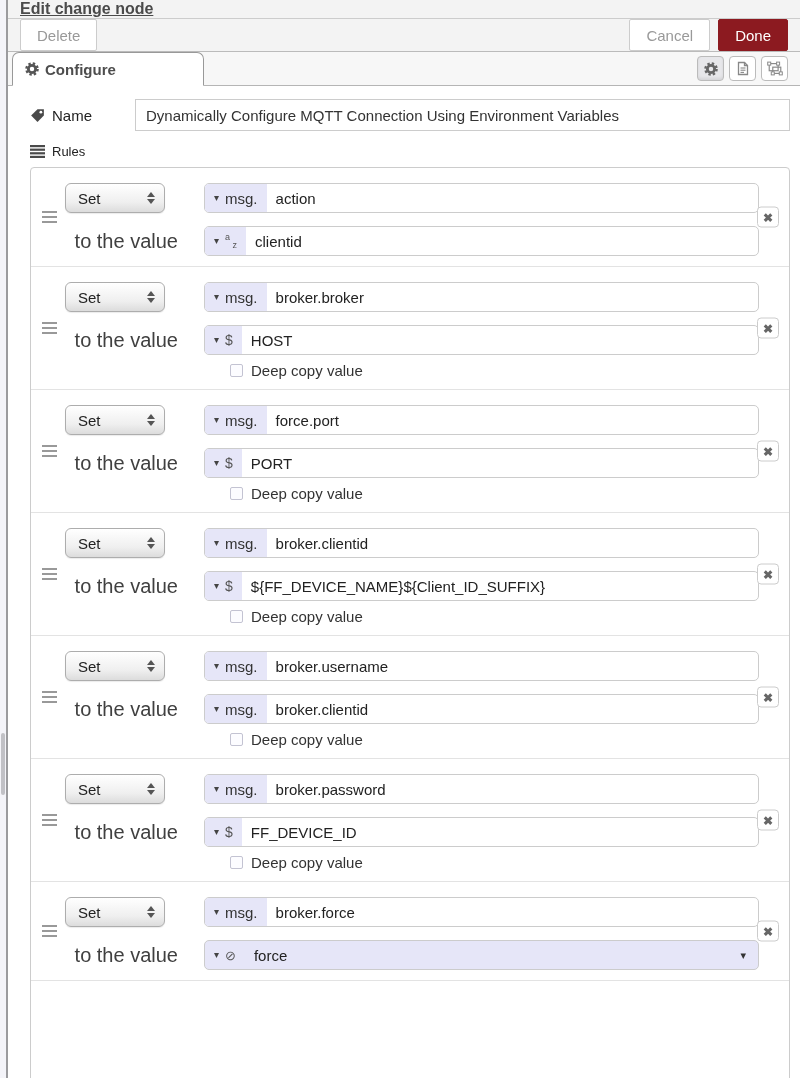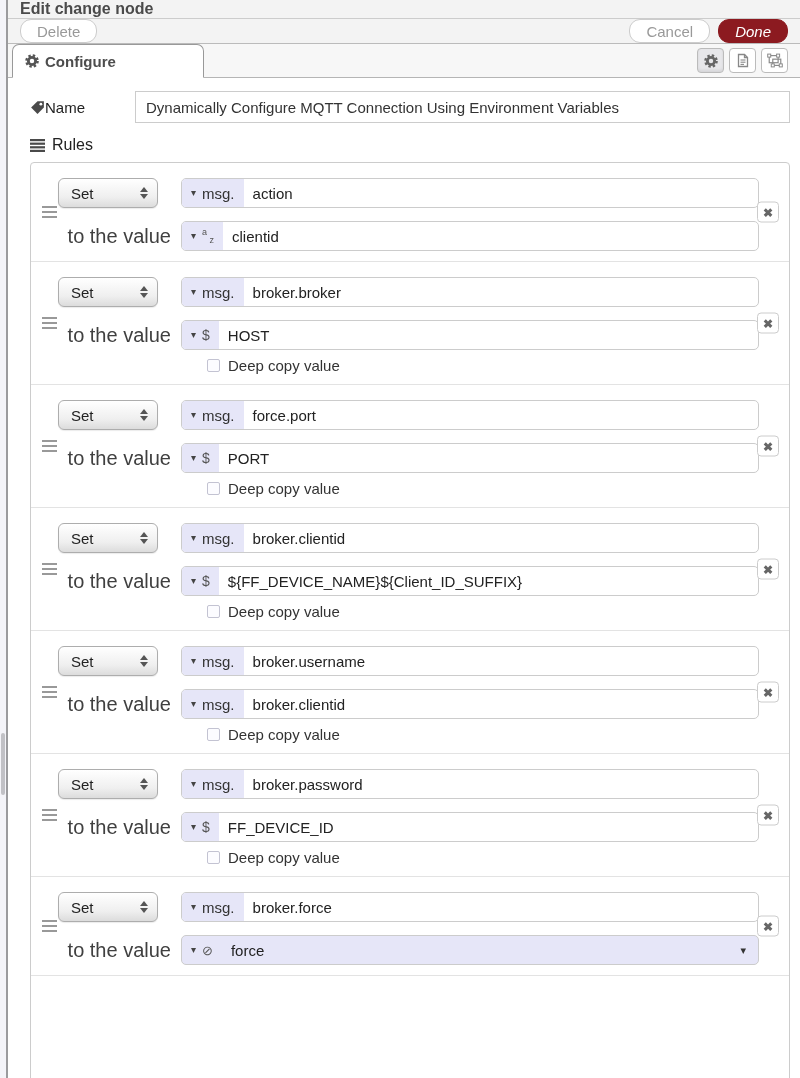--- a/index.html
+++ b/index.html
@@ -11,62 +11,62 @@
   .gutter { width:8px; height:100%; background:#f4f4f9; border-right:2px solid #9b9b9e;
     position:relative; flex:none; }
   .gutter .thumb { position:absolute; left:1px; top:733px; width:4px; height:62px;
     background:#c1c1c6; border-radius:2px; }
 
   .tray { flex:1; display:flex; flex-direction:column; min-width:0; }
 
   
   .tray-header { height:33px; background:var(--header-bg,#f3f3f3); border-bottom:1px solid #ccc;
     display:flex; align-items:center; padding:0 12px; }
-  .tray-title { font-size:16px; font-weight:bold; color:#4a4a4a; }
+  .tray-title { font-size:16px; font-weight:bold; color:#4a4a4a;text-decoration:underline; }
 
   
   .toolbar { height:55px; background:var(--header-bg,#f3f3f3); border-bottom:1px solid #bbb;
     display:flex; align-items:center; padding:0 12px; gap:8px; }
-  .btn { height:24px; padding:0 16px; font-size:15px; border-radius:11px; cursor:pointer;
+  .btn { height:32px; padding:0 16px; font-size:15px; border-radius:2px; cursor:pointer;
     font-family:inherit; }
   .btn-secondary { background:#fff; border:1px solid #ccc; color:#999; }
   .btn-danger { background:var(--done-button-bg,#8C1A20); border:1px solid var(--done-button-bg,#8C1A20);
-    color:#fff;font-style:italic; }
+    color:#fff; }
   .toolbar .spacer { flex:1; }
 
   
   .tabbar { height:34px; background:#f7f7f7; border-bottom:1px solid #b5b5b5;
     display:flex; align-items:flex-end; padding:0 12px 0 4px; }
   .tab { height:34px; margin-bottom:-1px; width:192px; background:#fff;
     border:1px solid #999; border-bottom:1px solid #fff; border-radius:7px 7px 0 0;
     display:flex; align-items:center; gap:6px; padding:0 12px;
     font-size:15px; font-weight:bold; color:#4d4d4d; }
   .tab-actions { margin-left:auto; display:flex; gap:5px; align-items:center; margin-bottom:4px; }
   .icon-btn { width:27px; height:25px; border:1px solid #bbb; border-radius:4px; background:#fff;
     display:flex; align-items:center; justify-content:center; cursor:pointer; }
   .icon-btn.active { background:#e7e7ea; box-shadow:inset 0 -2px 3px rgba(0,0,0,.08); }
 
   
   .content { flex:1; background:#fff; padding:13px 10px 0 22px; }
   .name-row { display:flex; align-items:center; margin-bottom:13px; }
-  .field-label { flex:none; width:105px; display:flex; align-items:center; 
+  .field-label { flex:none; width:105px; display:flex; align-items:center; gap:7px;
     font-size:15px; color:#222; }
   .name-input { flex:1; height:32px; border:1px solid #ccc; border-radius:0;
     padding:0 10px; font-size:15px; color:#333; font-family:inherit; outline:none; }
-  .rules-label { display:flex; align-items:center; gap:7px; font-size:16px; color:#222;
+  .rules-label { display:flex; align-items:center; gap:7px; font-size:13px; color:#222;
     margin-bottom:8px; }
 
   
   .rules-box { border:1px solid #ccc; border-radius:4px; background:#fff; height:920px;
     overflow:hidden; }
   .rule-item { position:relative; padding:15px 30px 10px 12px; }
   .rule-item + .rule-item { border-top:1px solid #e3e3e3; }
   .rule-item:last-child { border-bottom:1px solid #e3e3e3; }
 
-  .rgrid { display:grid; grid-template-columns:115px 1fr; column-gap:8px; margin-left:15px;
+  .rgrid { display:grid; grid-template-columns:115px 1fr; column-gap:24px; margin-left:22px;
     align-items:center; }
   .r2 { margin-top:13px; }
   .row-label { font-size:20px; color:#404040; text-align:right; padding-right:2px; }
 
   .drag-handle { position:absolute; left:8px; top:50%; transform:translateY(-50%);
     display:flex; flex-direction:column; gap:3px; cursor:grab; padding:3px; }
   .drag-handle i { display:block; width:15px; height:2px; background:#999; }
 
   .rule-delete { position:absolute; right:10px; top:50%; transform:translateY(-50%);
     width:22px; height:21px; background:#fff; border:1px solid #ccc; border-radius:4px;

